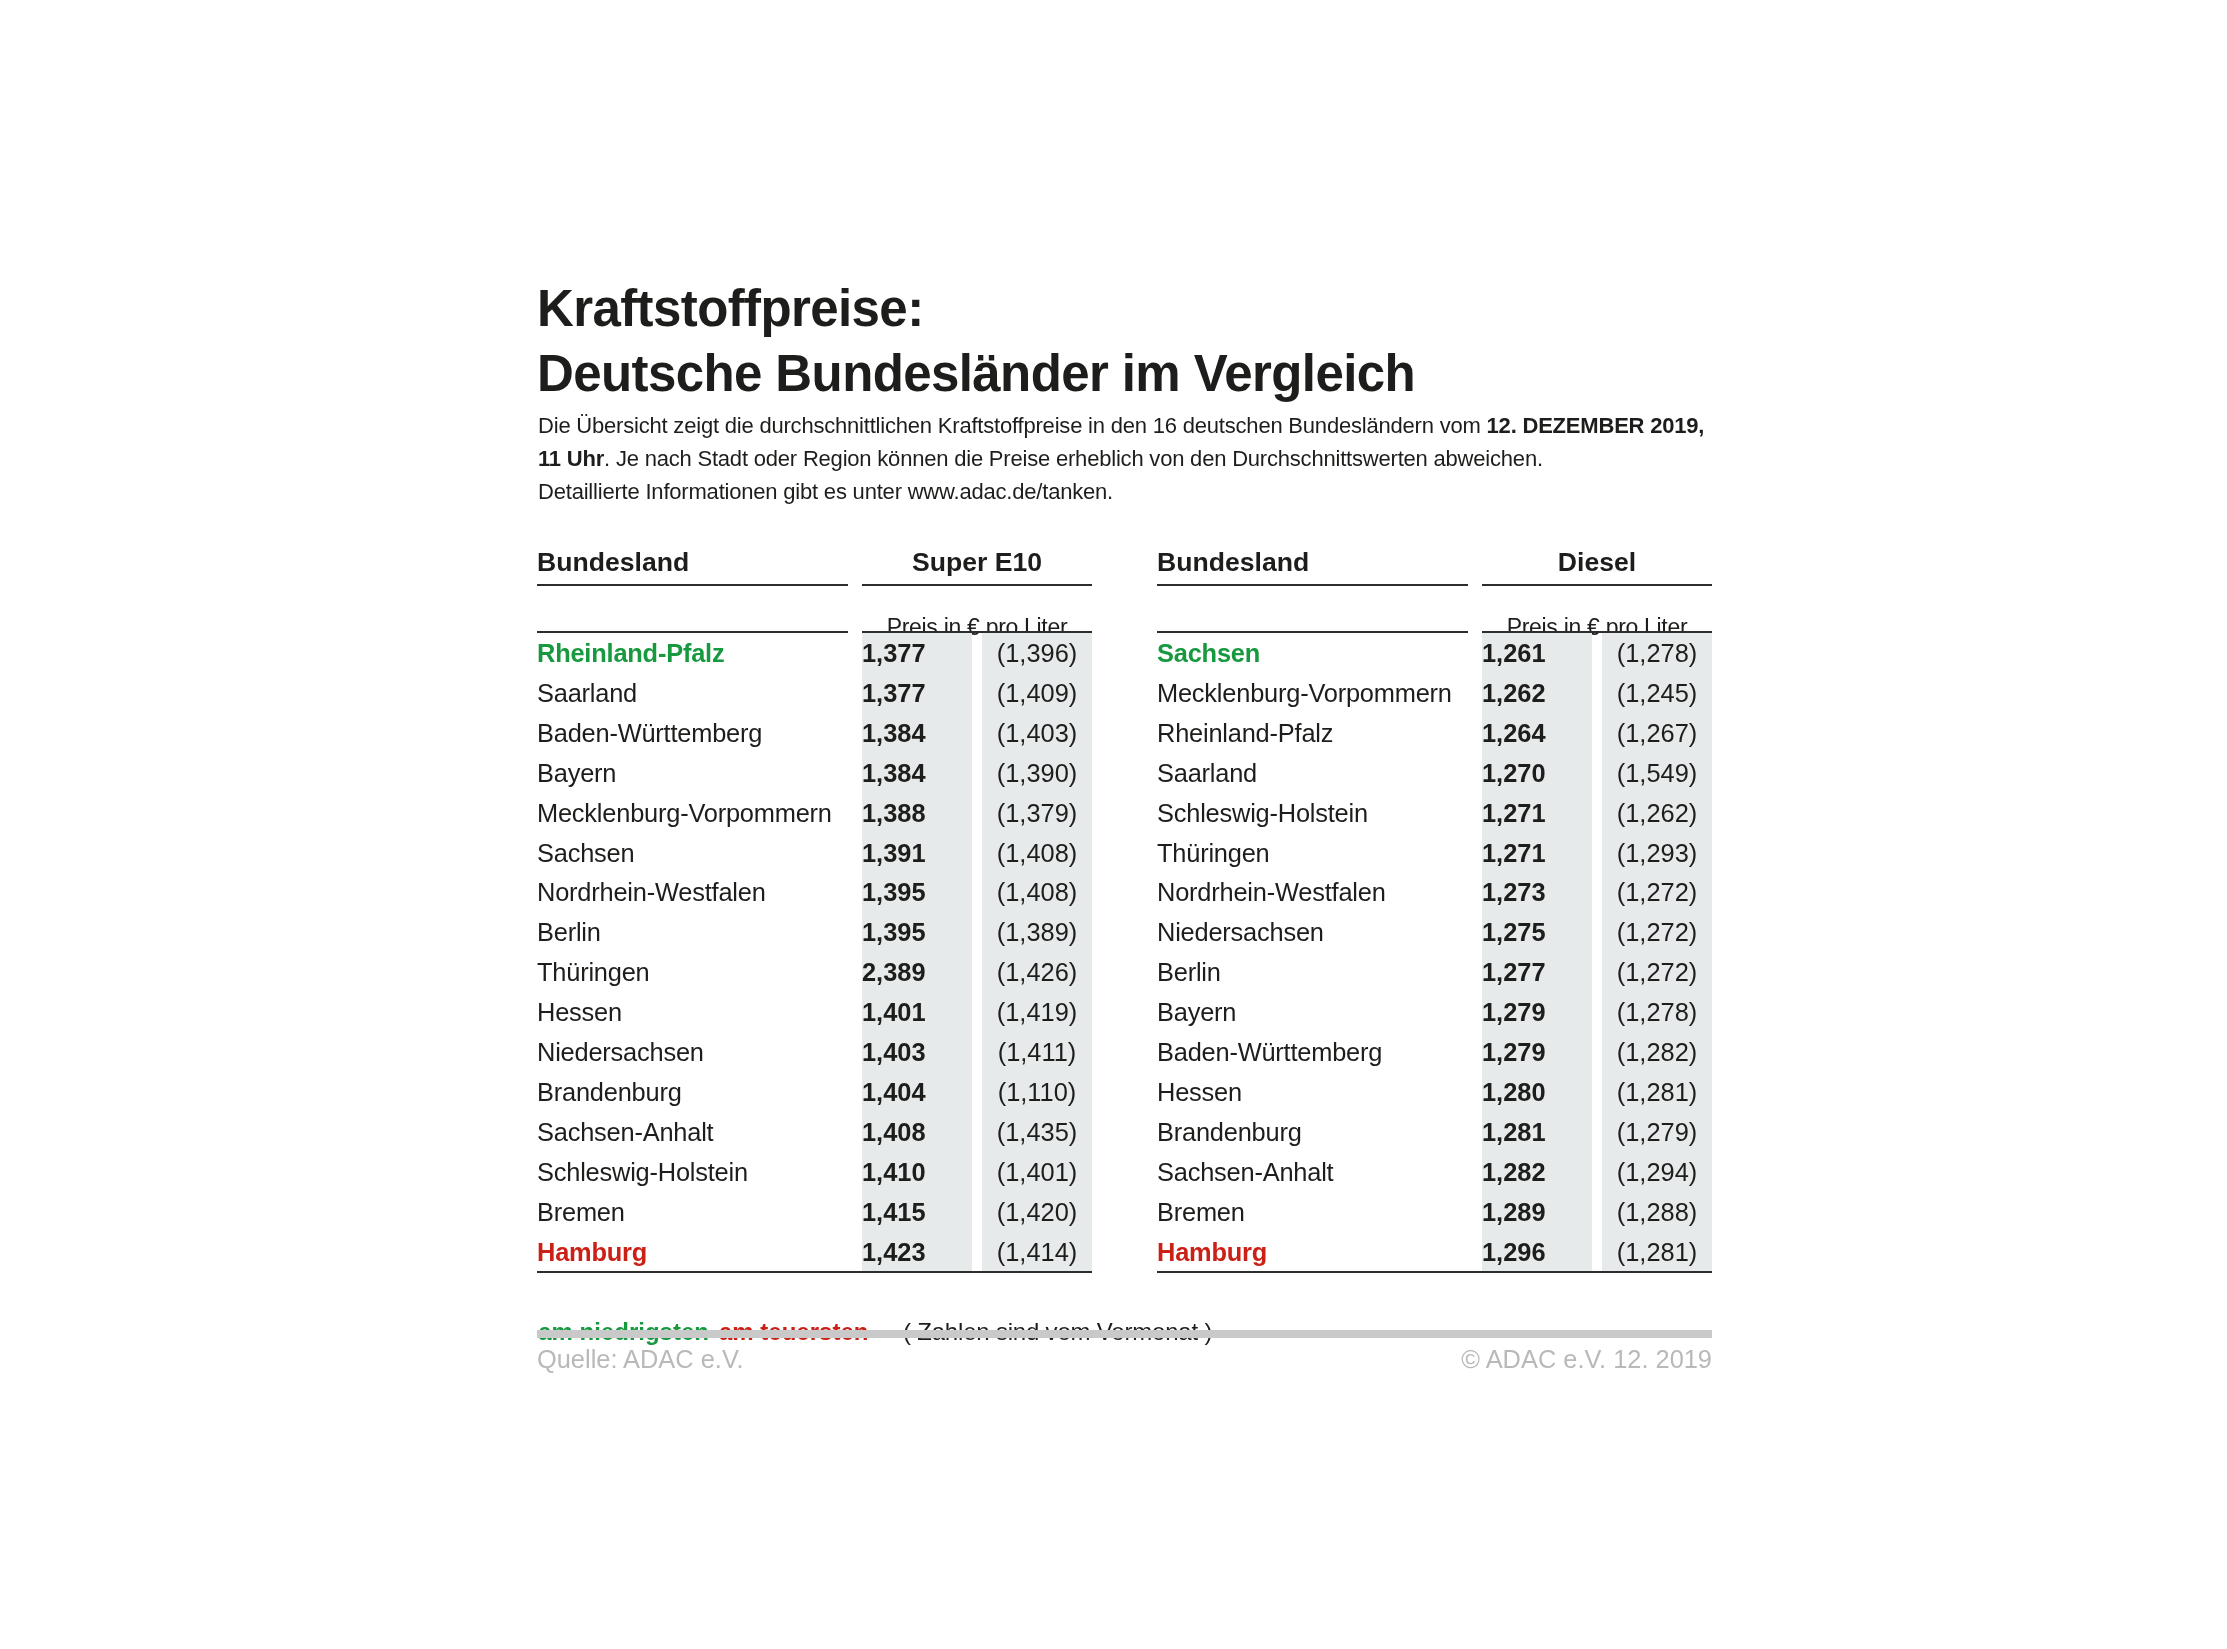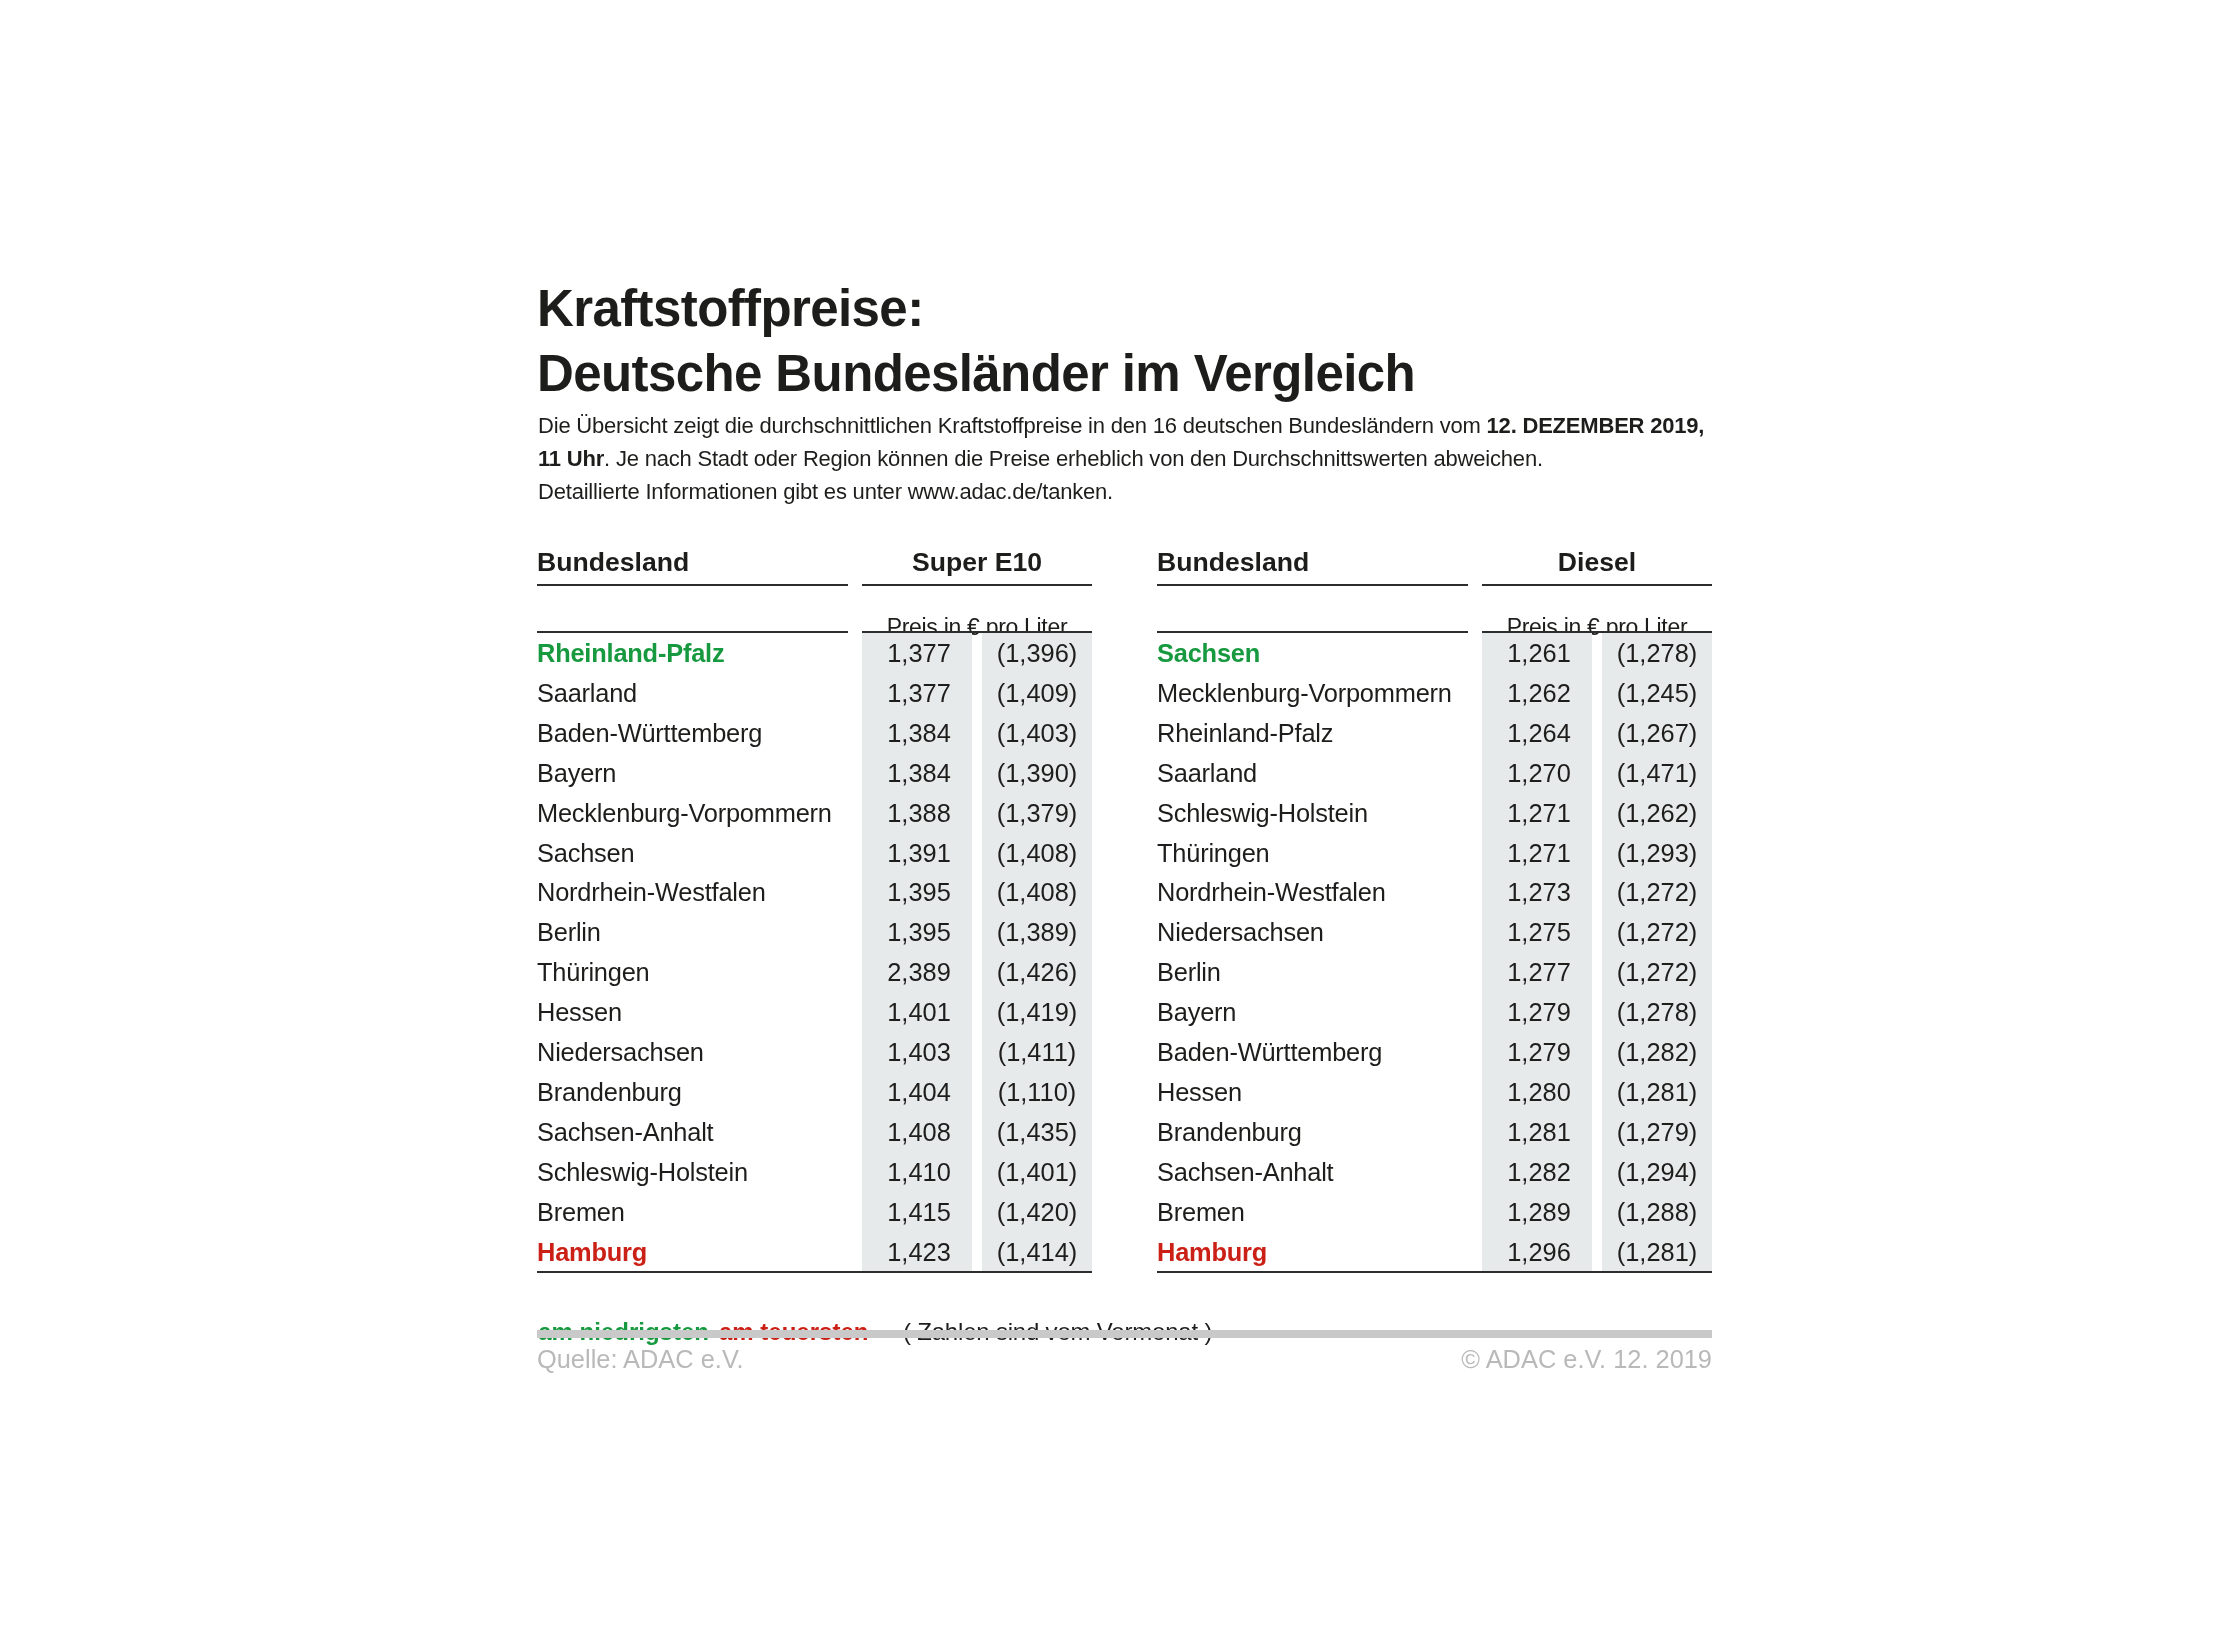--- a/index.html
+++ b/index.html
@@ -25,21 +25,21 @@
   .unit{position:absolute;left:325px;width:230px;top:50px;font-size:23px;letter-spacing:-0.3px;
         text-align:center;line-height:34px;margin-top:16px;}
   .r2a{left:0;width:311px;top:87px;}
   .r2b{left:325px;width:230px;top:87px;}
   .graybox{position:absolute;top:89px;height:638px;background:#e7eaea;}
   .g1{left:325px;width:110px;}
   .g2{left:445px;width:110px;}
   .tbody{position:absolute;left:0;top:89px;width:555px;height:638px;}
   .trow{position:absolute;left:0;width:555px;height:40px;line-height:40px;font-size:25.4px;}
   .tlabel{position:absolute;left:0;white-space:nowrap;letter-spacing:-0.2px;}
-  .tval{position:absolute;left:325px;width:114px;text-align:center;font-weight:400;}
+  .tval{position:absolute;left:325px;width:114px;text-align:left;font-weight:700;}
   .tprev{position:absolute;left:445px;width:110px;text-align:center;}
   .trow.best .tlabel{color:#17993f;font-weight:700;}
   .trow.worst .tlabel{color:#cb2016;font-weight:700;}
   .rbottom{left:0;width:555px;top:727px;}
   
   .legend{position:absolute;left:537px;top:1294px;width:1175px;height:36px;
           font-size:24px;line-height:36px;margin-top:20px;}
   .lbest{position:absolute;left:1.2px;color:#17993f;font-weight:700;white-space:nowrap;}
   .lworst{position:absolute;left:182px;color:#cb2016;font-weight:700;white-space:nowrap;}
   .lnote{position:absolute;left:366px;color:#1d1d1b;white-space:nowrap;letter-spacing:-0.2px;text-align:center;}
@@ -182,21 +182,21 @@
           <span class="tprev">(1,245)</span>
         </div>
         <div class="trow" style="top: 80px;">
           <span class="tlabel">Rheinland-Pfalz</span>
           <span class="tval">1,264</span>
           <span class="tprev">(1,267)</span>
         </div>
         <div class="trow" style="top: 120px;">
           <span class="tlabel">Saarland</span>
           <span class="tval">1,270</span>
-          <span class="tprev">(1,471)</span>
+          <span class="tprev">(1,549)</span>
         </div>
         <div class="trow" style="top: 160px;">
           <span class="tlabel">Schleswig-Holstein</span>
           <span class="tval">1,271</span>
           <span class="tprev">(1,262)</span>
         </div>
         <div class="trow" style="top: 200px;">
           <span class="tlabel">Thüringen</span>
           <span class="tval">1,271</span>
           <span class="tprev">(1,293)</span>

